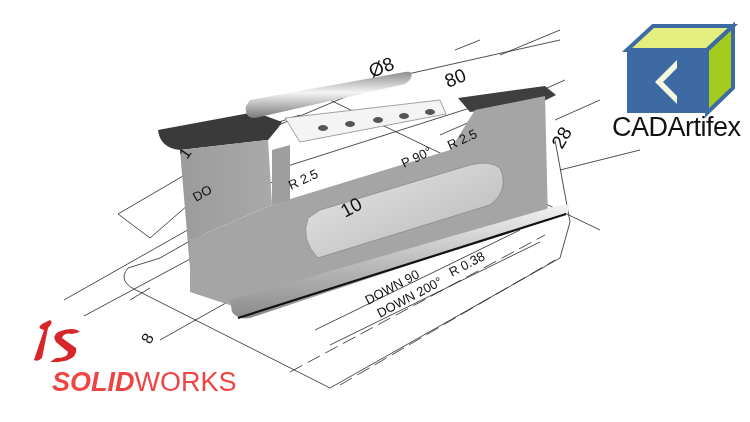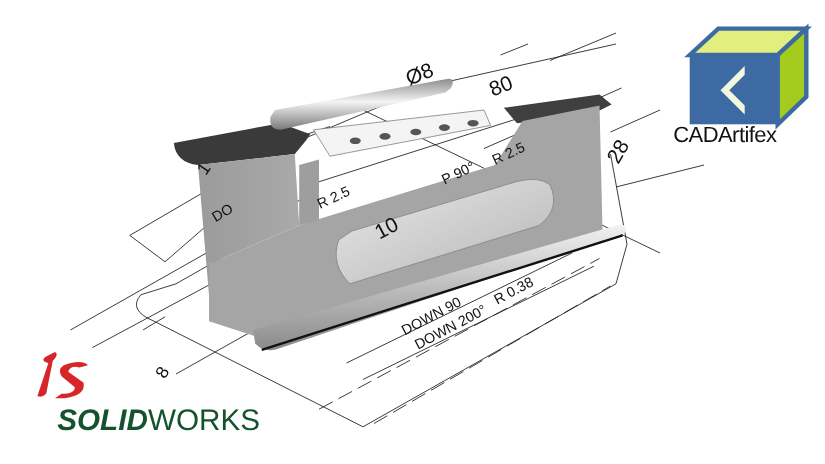--- a/index.html
+++ b/index.html
@@ -4,26 +4,26 @@
 <style>
   html, body { margin: 0; padding: 0; }
   body {
     width: 750px; height: 422px; overflow: hidden; background: #ffffff;
     position: relative; font-family: "Liberation Sans", sans-serif;
   }
   .canvas { position: absolute; left: 0; top: 0; width: 750px; height: 422px; }
   .dim-text { font-family: "Liberation Sans", sans-serif; fill: #111; }
   .cad-logo { position: absolute; left: 615px; top: 18px; width: 130px; height: 135px; }
   .cad-name {
-    position: absolute; left: 612px; top: 112px; font-size: 20px; color: #111;
+    position: absolute; left: 612px; top: 112px; font-size: 27px; color: #111;
     font-family: "Liberation Sans", sans-serif; letter-spacing: -0.5px;
   }
   .sw-logo { position: absolute; left: 28px; top: 318px; width: 60px; height: 48px; }
   .sw-name {
-    position: absolute; left: 52px; top: 367px; font-size: 27px; color: #14532d;
+    position: absolute; left: 52px; top: 367px; font-size: 27px; color: #ef4444;
     font-family: "Liberation Sans", sans-serif; letter-spacing: 0px;
   }
   .sw-name .bold { font-weight: bold; font-style: italic; }
   .sw-name .light { font-weight: normal; }
 </style>
 </head>
 <body>
 
 <svg class="canvas" viewBox="0 0 750 422">
   <defs>

